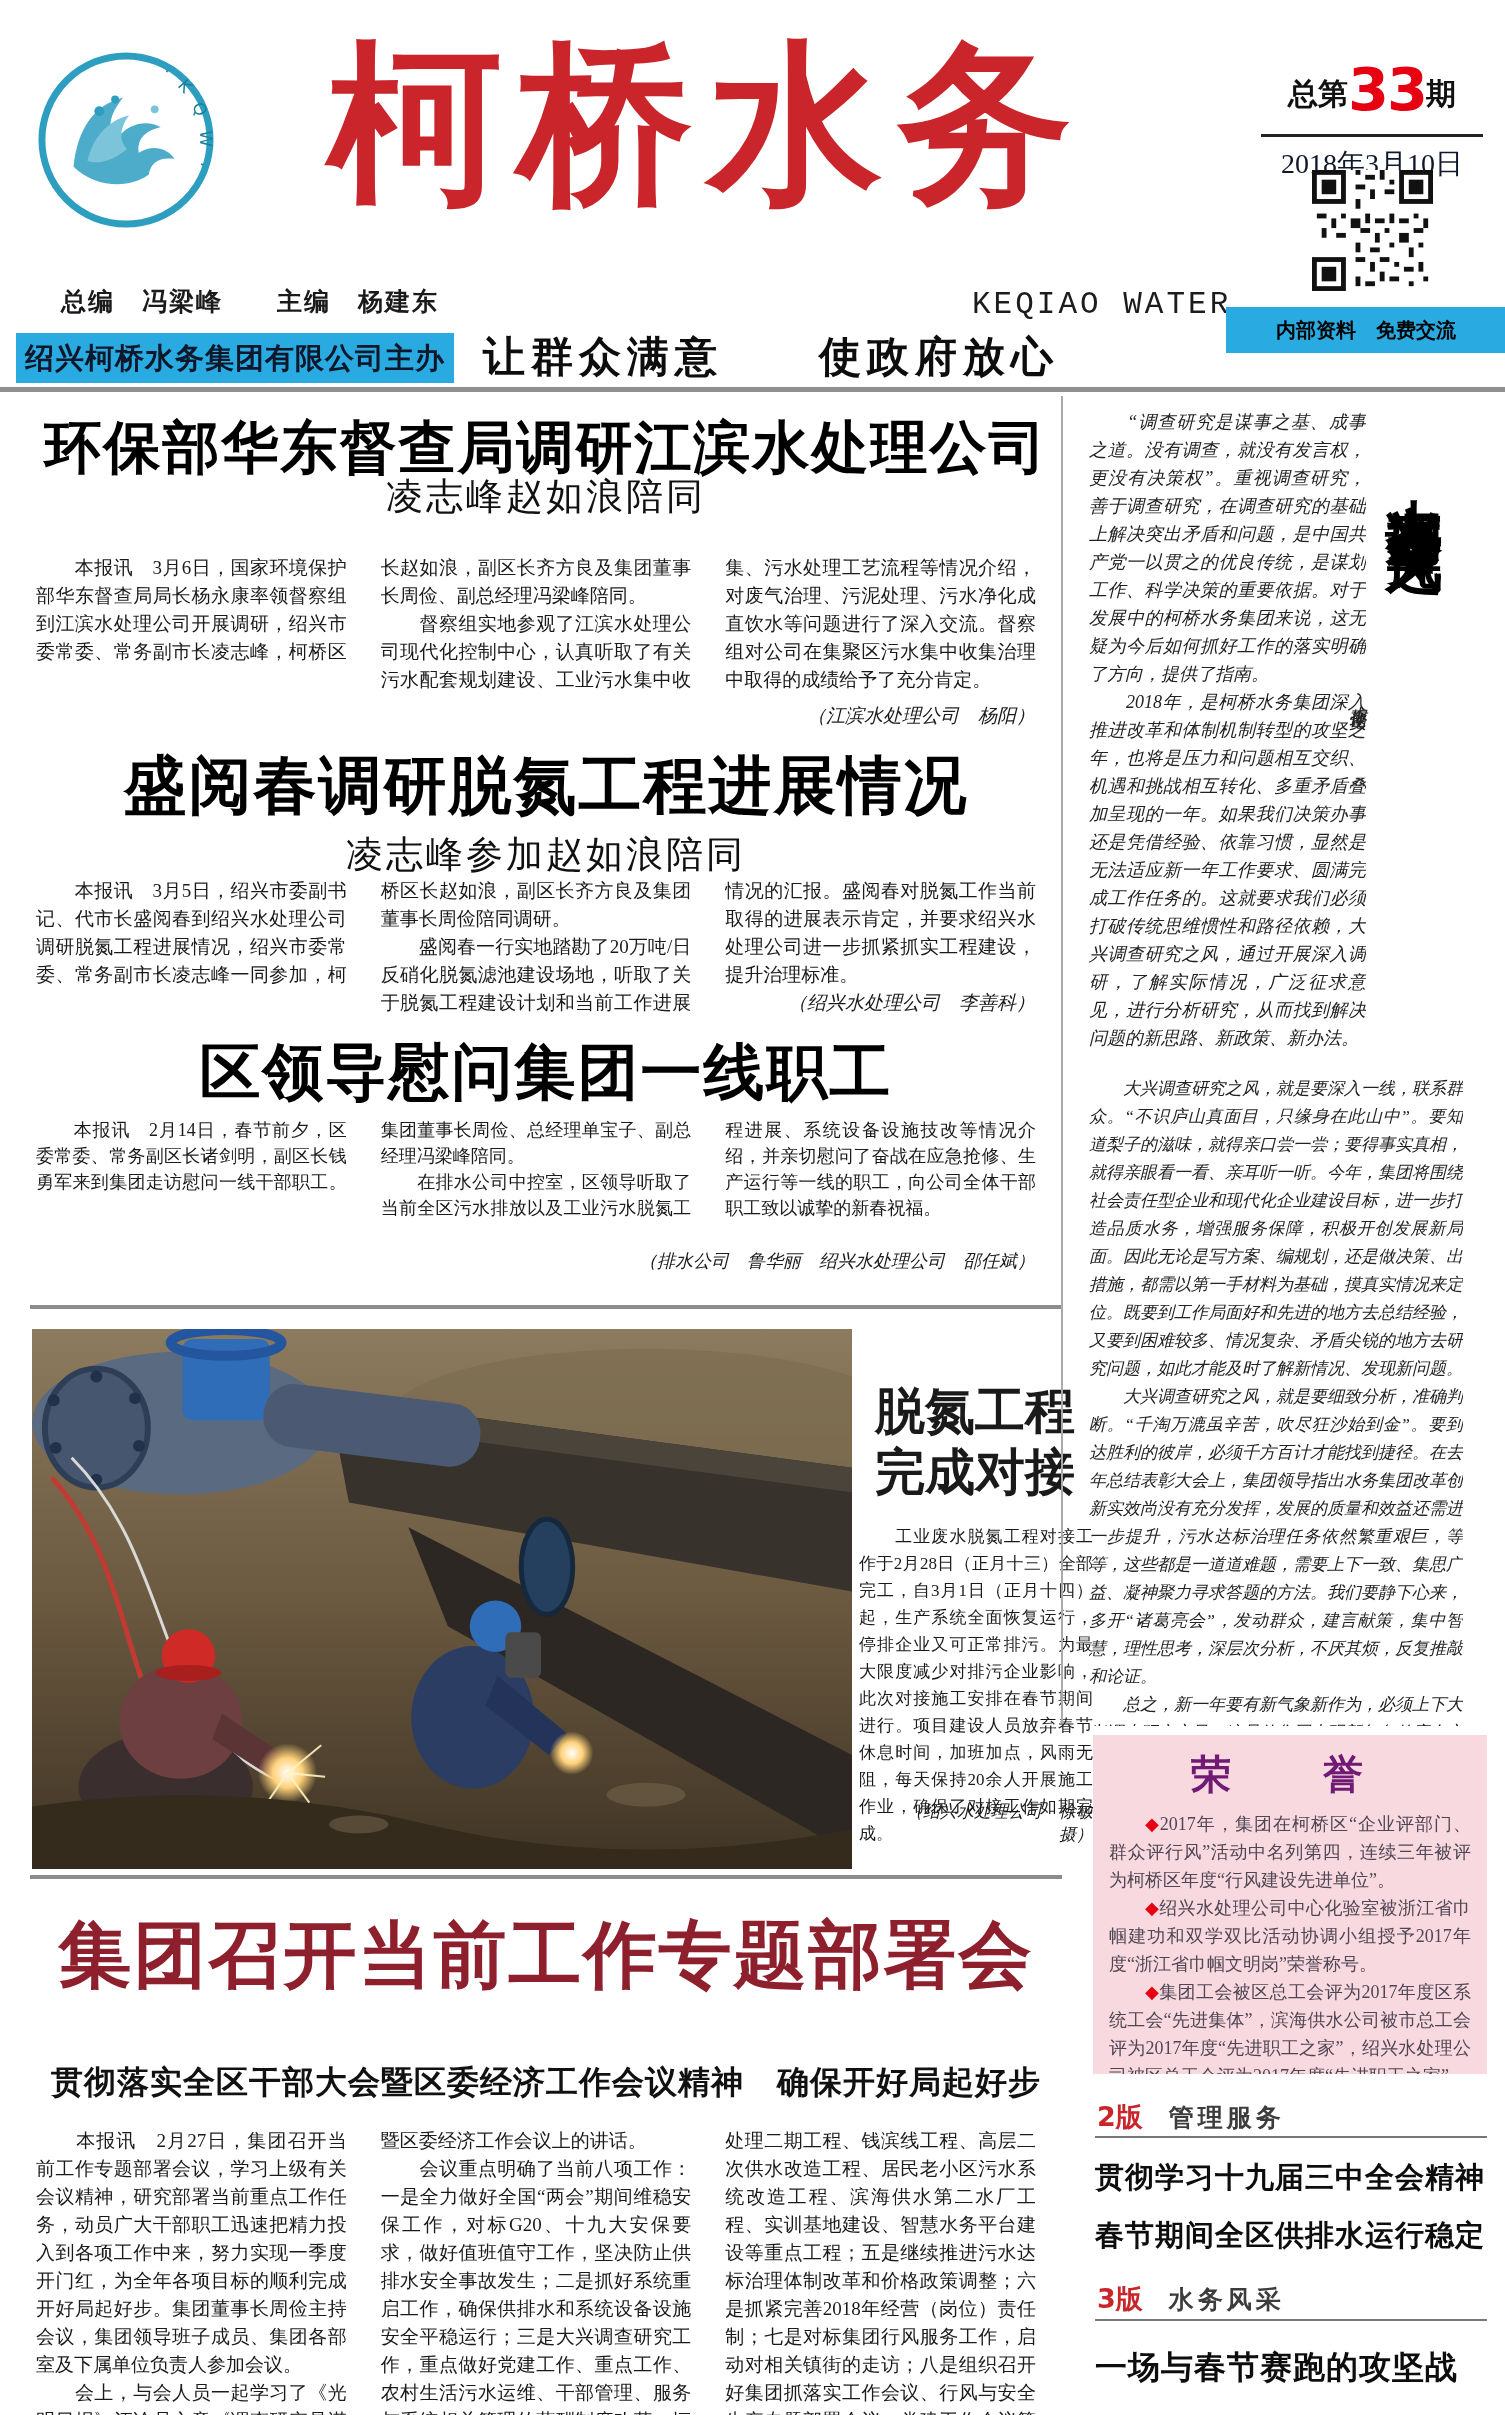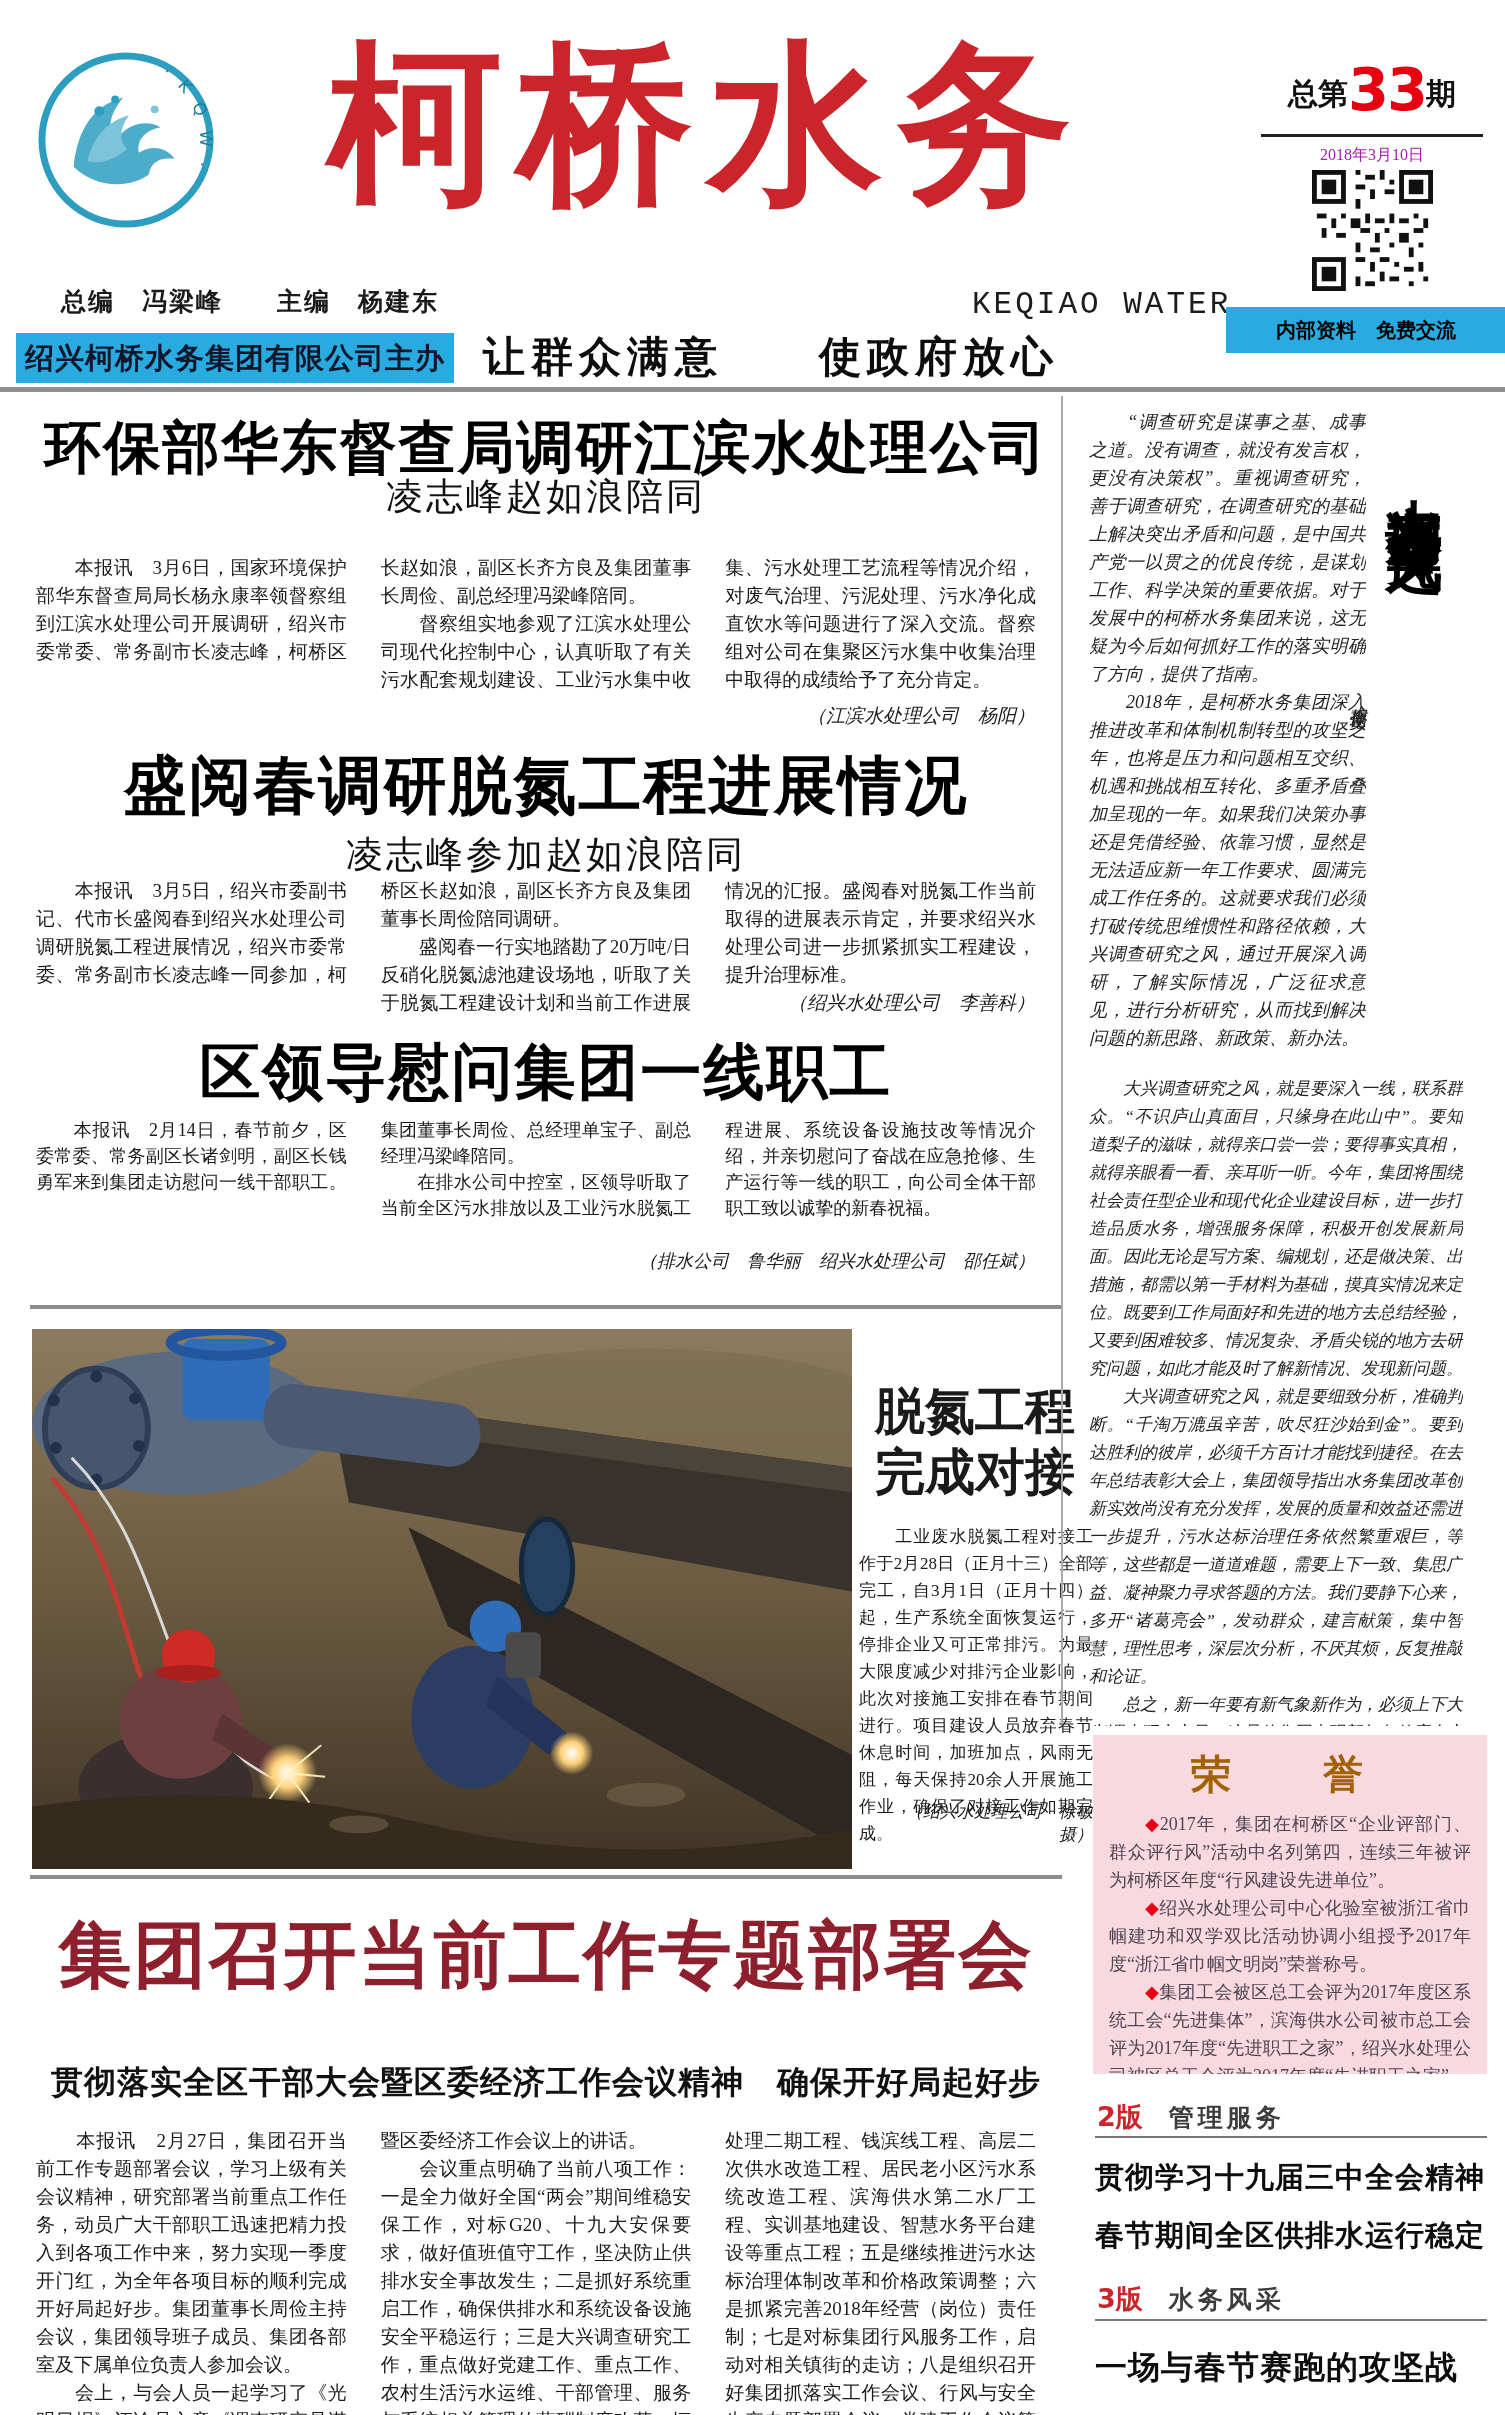--- a/index.html
+++ b/index.html
@@ -12,21 +12,21 @@
   
   .logo{left:36px;top:50px;width:180px;height:180px;}
   .paper-title{left:223px;top:12px;width:970px;height:238px;text-align:center;
     font-family:"DejaVu Serif",serif;font-weight:bold;font-size:174px;line-height:223px;
     color:#c9252b;letter-spacing:16px;}
   .issue-box{left:1255px;top:55px;width:234px;text-align:center;}
   .issue-line{font-size:30px;font-weight:bold;color:#111;}
   .issue-no{font-size:59px;color:#e60012;font-weight:bold;font-family:"DejaVu Sans",sans-serif;
     vertical-align:-6px;letter-spacing:-2px;}
   .issue-divider{width:222px;margin:10px auto 8px auto;border-top:3px solid #222;}
-  .issue-date{font-size:16px;color:#a21caf;}
+  .issue-date{font-size:28px;color:#0f172a;}
   .qr{left:1312px;top:170px;width:121px;height:121px;}
   .editors{left:61px;top:285px;font-size:25px;font-weight:bold;letter-spacing:2px;}
   .english-name{left:972px;top:287px;font-size:31px;letter-spacing:3px;color:#1c1c1c;font-family:Liberation Mono, monospace;}
   .pub-box{left:16px;top:333px;width:438px;height:50px;background:#29abe2;color:#0f172a;
     font-size:29px;font-weight:bold;text-align:center;line-height:50px;letter-spacing:1px;}
   .slogan{left:483px;top:329px;font-size:42px;font-weight:900;letter-spacing:6px;color:#0d0d0d;}
   .internal-box{left:1226px;top:307px;width:280px;height:46px;background:#29abe2;color:#000000;
     font-size:20px;font-weight:bold;text-align:center;line-height:46px;}
   .rule-top{left:0;top:387px;width:1506px;height:5px;background:#8f8f8f;}
 
@@ -74,21 +74,21 @@
   .op-narrow{left:1089px;top:408px;width:277px;height:665px;font-size:18px;line-height:28px;}
   .op-wide{left:1089px;top:1075px;width:374px;height:651px;font-size:17px;line-height:28px;}
   .op-title-v{left:1376px;top:453px;height:564px;writing-mode:vertical-rl;font-size:57px;
     font-weight:900;font-family:"DejaVu Sans",sans-serif;letter-spacing:6px;color:#000;}
   .op-byline-v{left:1346px;top:693px;height:129px;writing-mode:vertical-rl;font-size:17px;
     font-style:italic;color:#222;letter-spacing:2px;}
 
   
   .honor-box{left:1093px;top:1735px;width:394px;height:339px;background:#f9d9e0;
     box-sizing:border-box;padding:10px 16px;overflow:hidden;}
-  .honor-title{text-align:center;color:#a16207;font-size:40px;font-weight:900;
+  .honor-title{text-align:center;color:#701a75;font-size:40px;font-weight:900;
     font-family:"DejaVu Sans",sans-serif;letter-spacing:26px;margin:2px 0 8px 0;}
   .honor-items p{margin:0;font-size:18px;line-height:28px;color:#4f4653;
     text-indent:2em;text-align:justify;}
   .honor-items p::first-letter{color:#e60012;}
 
   
   .idx-row{left:1097px;width:392px;white-space:nowrap;}
   .idx-label{color:#c9252b;font-size:27px;font-weight:900;font-family:"DejaVu Sans",sans-serif;}
   .idx-section{color:#3c3c3c;font-size:25px;font-weight:bold;margin-left:26px;
     letter-spacing:4px;font-family:"DejaVu Sans",sans-serif;}

